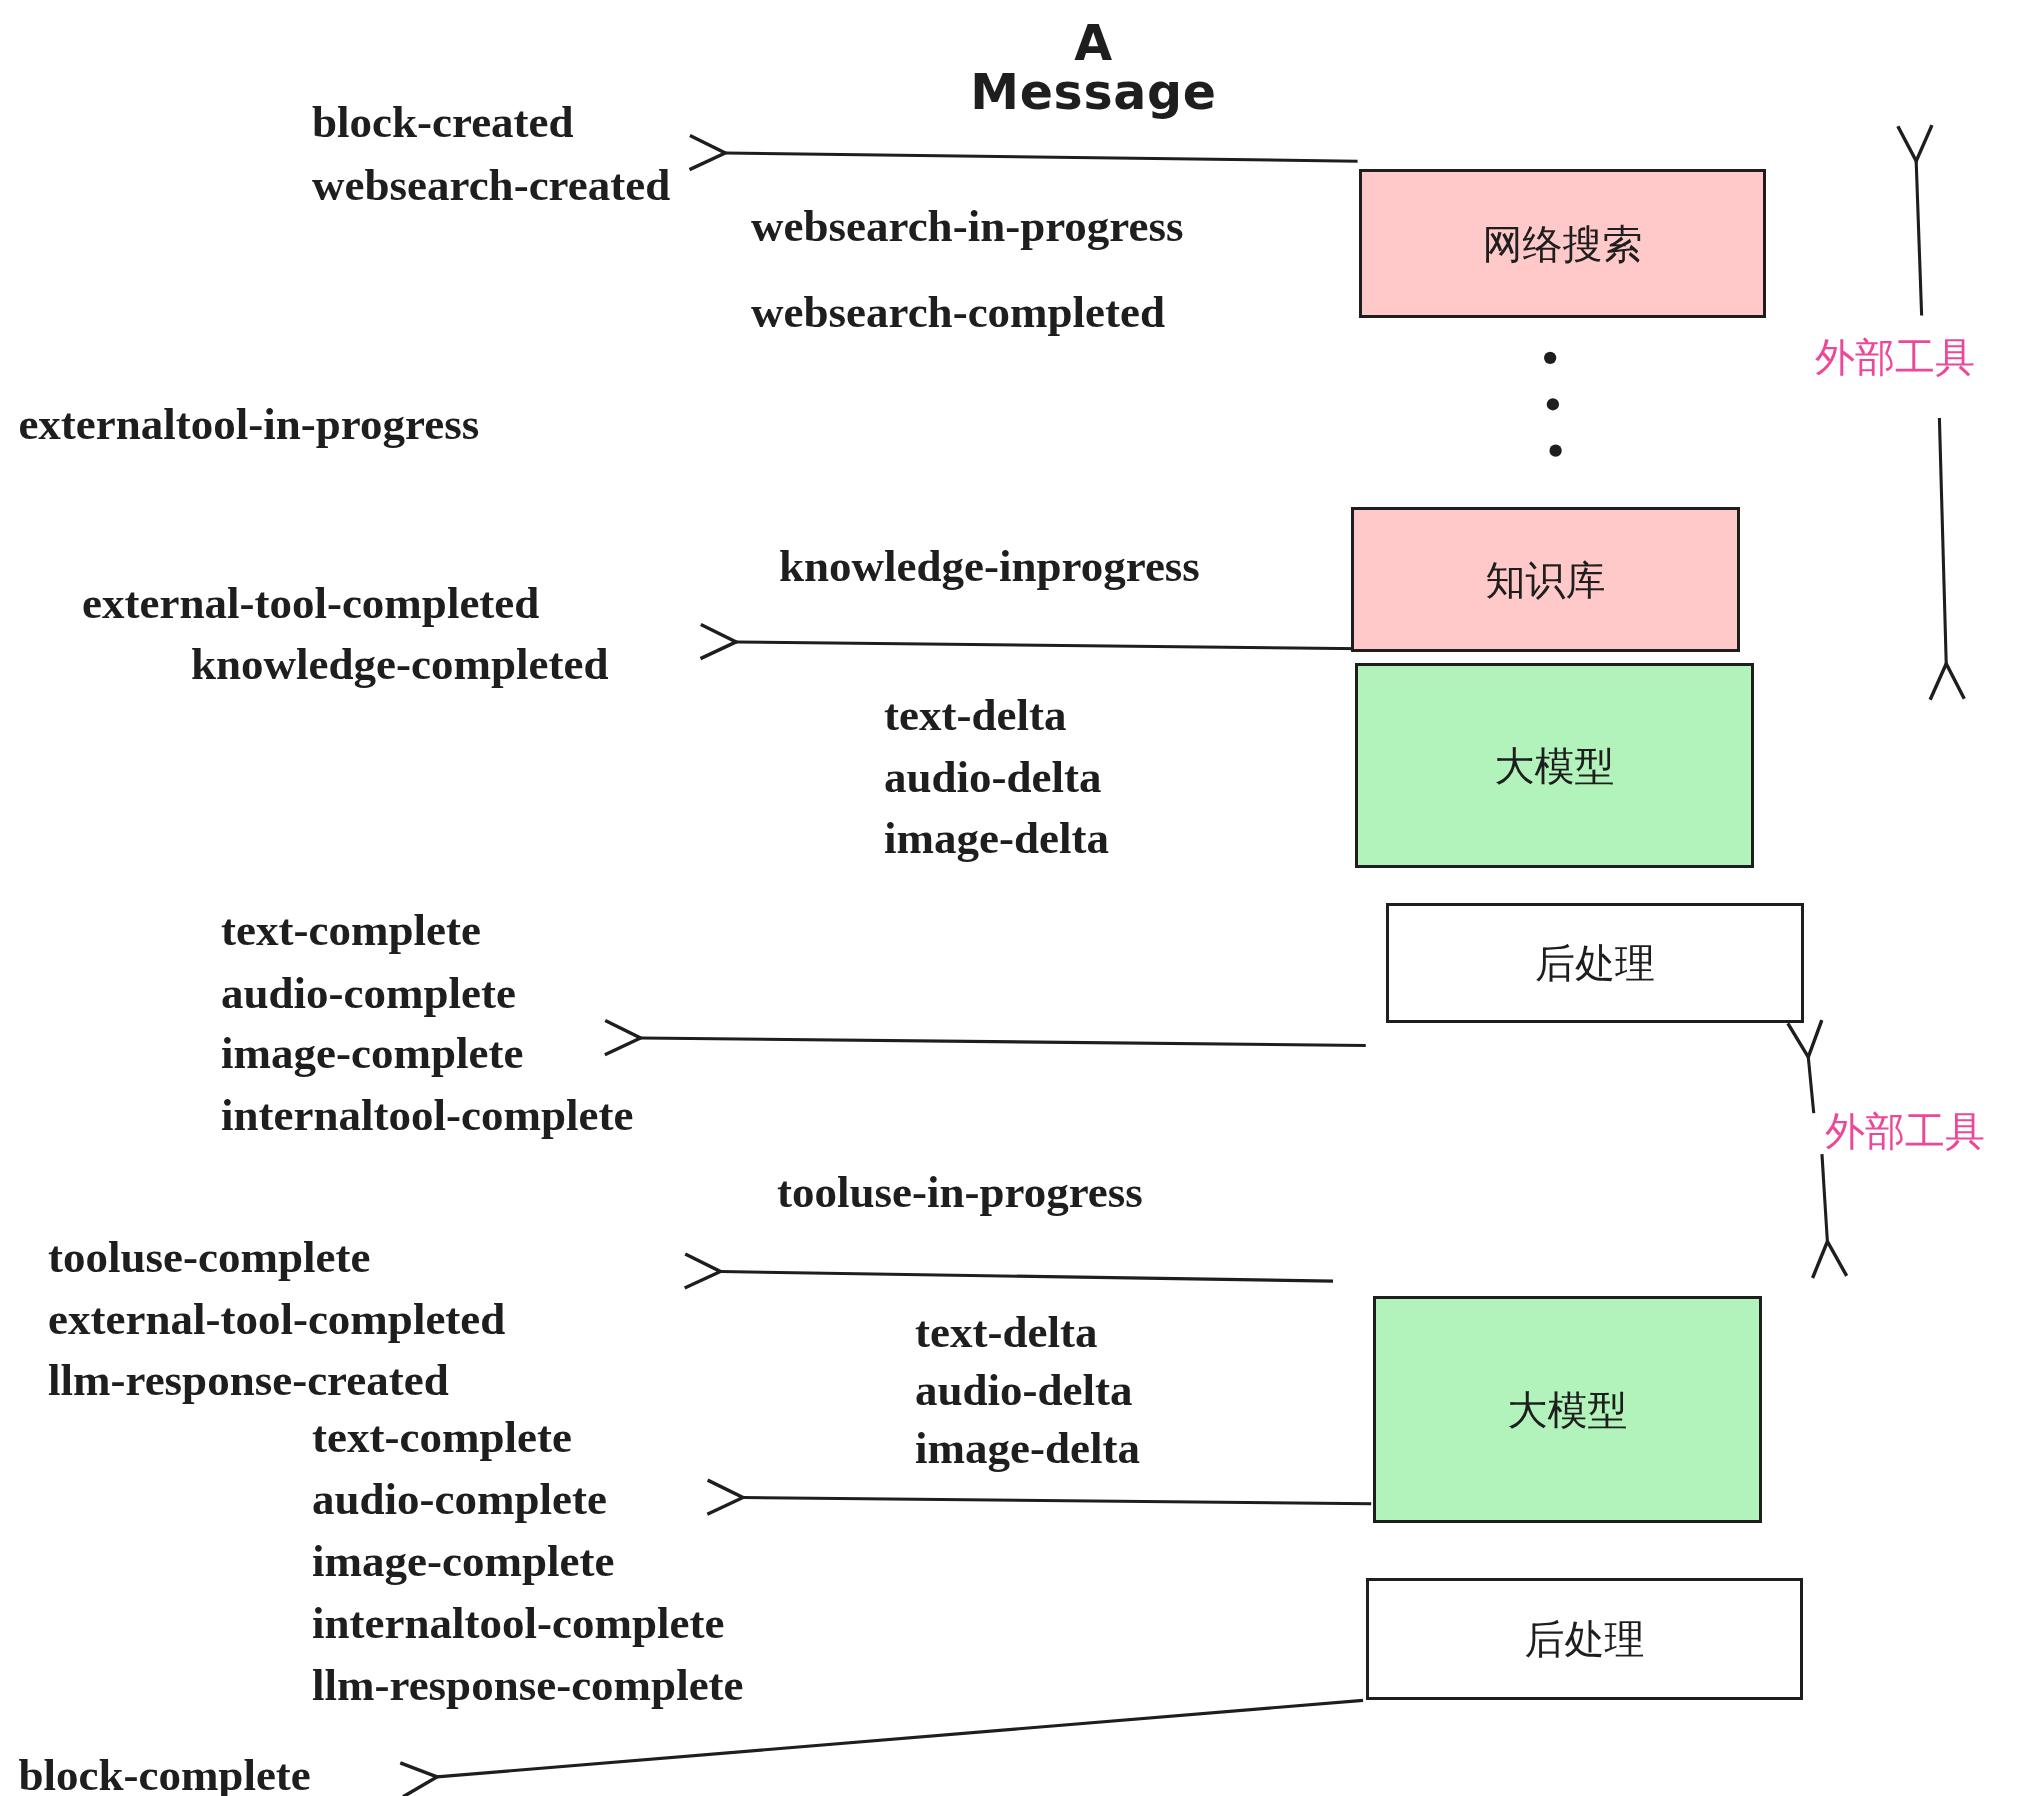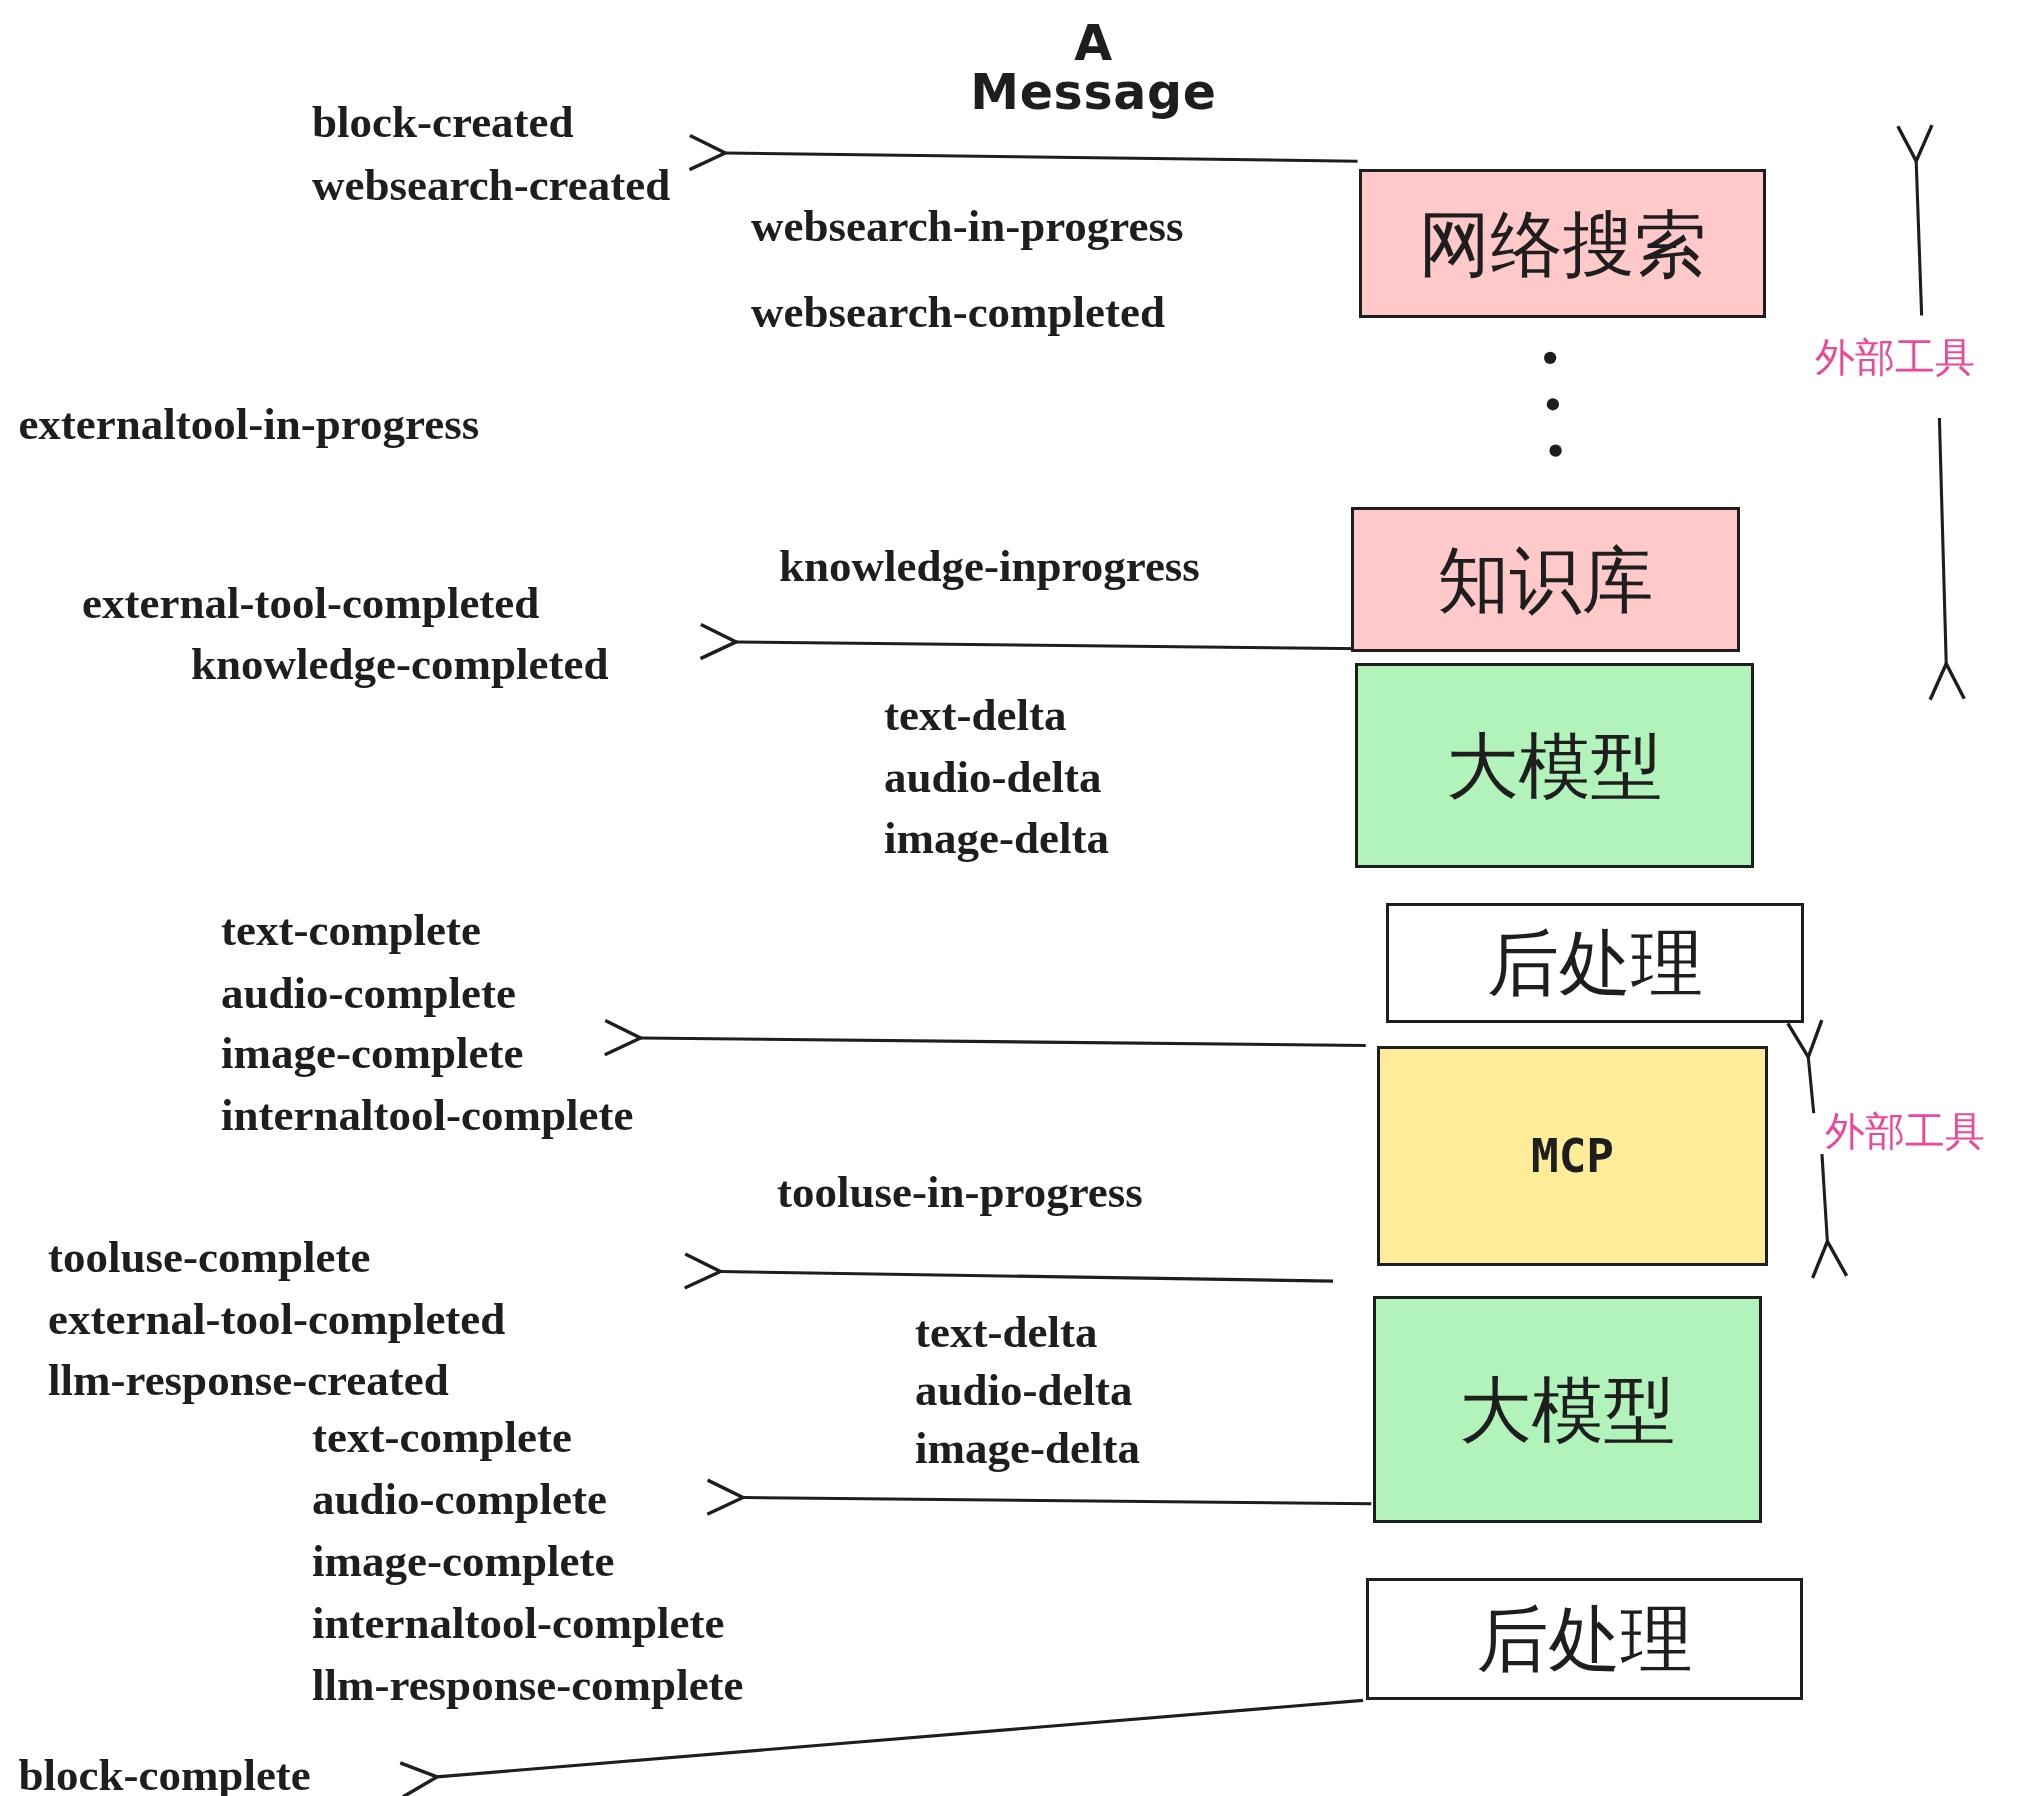--- a/index.html
+++ b/index.html
@@ -26,21 +26,21 @@
     position:absolute;
     box-sizing:border-box;
     border:3.4px solid #1e1e1e;
     display:flex;
     align-items:center;
     justify-content:center;
     background:#ffffff;
   }
   .box-label{
     font-family:"DejaVu Sans", sans-serif;
-    font-size:72px;
+    font-size:40px;
     line-height:1;
     white-space:nowrap;
     color:#1e1e1e;
   }
   .box-label.mono{
     font-family:"DejaVu Sans Mono", monospace;
     font-weight:bold;
     font-size:46px;
   }
   .side-label{
@@ -112,23 +112,20 @@
   </div>
 
   <div class="box z-boxes" style="left: 1355px; top: 663px; width: 399px; height: 205px; background: rgb(178, 242, 187);">
     <span class="box-label">大模型</span>
   </div>
 
   <div class="box z-boxes" style="left: 1386px; top: 903px; width: 418px; height: 120px; background: rgb(255, 255, 255);">
     <span class="box-label">后处理</span>
   </div>
 
-  <div class="box z-boxes" style="left: 1377px; top: 1046px; width: 391px; height: 220px; background: rgb(255, 236, 153);">
-    <span class="box-label mono">MCP</span>
-  </div>
 
   <div class="box z-boxes" style="left: 1373px; top: 1296px; width: 389px; height: 227px; background: rgb(178, 242, 187);">
     <span class="box-label">大模型</span>
   </div>
 
   <div class="box z-boxes" style="left: 1366px; top: 1578px; width: 437px; height: 122px; background: rgb(255, 255, 255);">
     <span class="box-label">后处理</span>
   </div>
 
   <div class="side-label z-text" style="left:1815px;top:337px;">外部工具</div>

